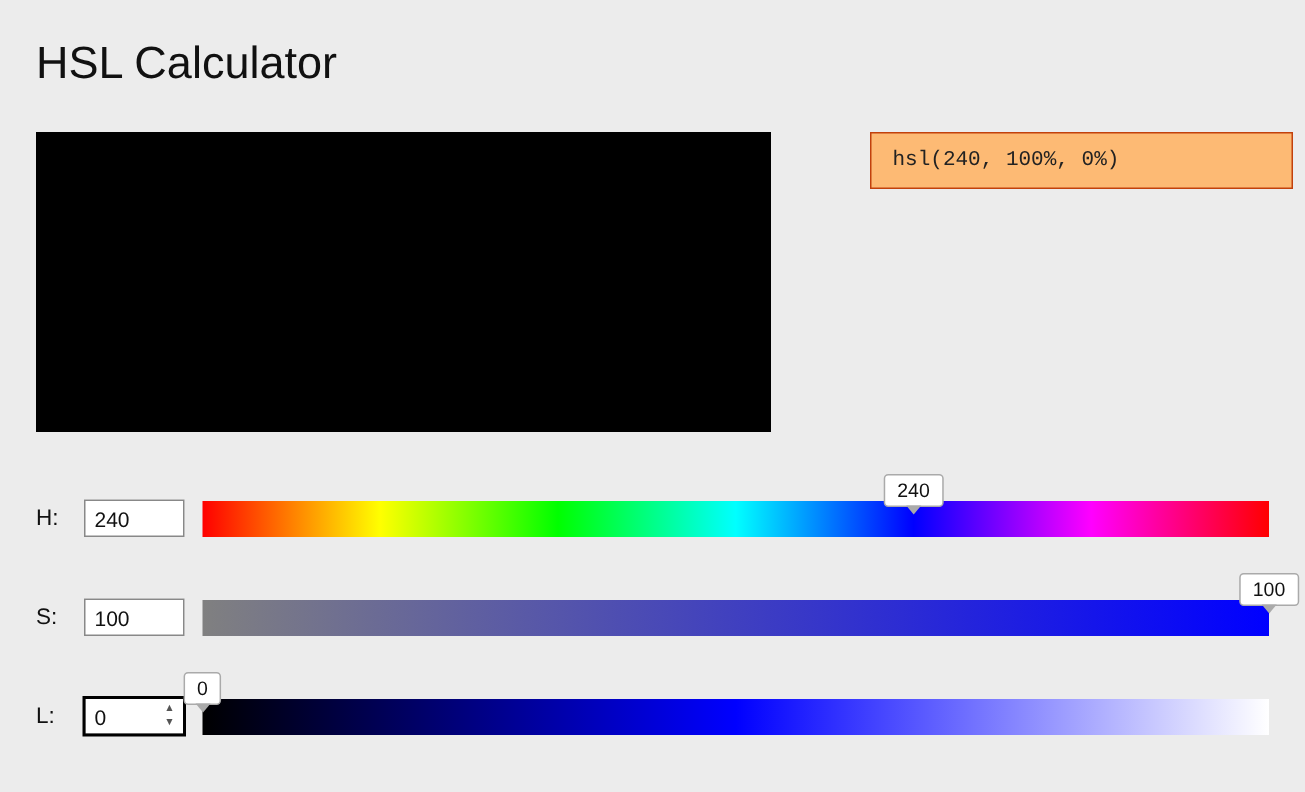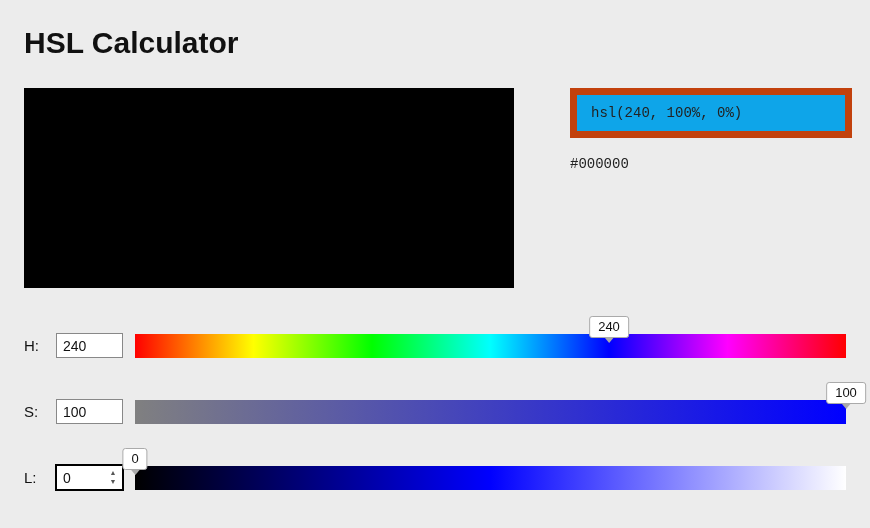--- a/index.html
+++ b/index.html
@@ -10,21 +10,21 @@
     body {
       background: #ececec;
       font-family: -apple-system, "Segoe UI", Arial, sans-serif;
       color: #111;
       padding: 20px 24px;
       width: 870px;
       height: 528px;
     }
     h1 {
       font-size: 30px;
-      font-weight: 700;
+      font-weight: 400;
       margin-bottom: 28px;
       margin-top: 6px;
     }
     .top {
       display: flex;
       gap: 56px;
       margin-bottom: 32px;
     }
     .swatch {
       width: 490px;
@@ -34,24 +34,25 @@
     }
     .outputs {
       display: flex;
       flex-direction: column;
       gap: 18px;
       font-family: Consolas, "Courier New", monospace;
       font-size: 14px;
       color: #222;
     }
     .hsl-box {
-      border: 7px solid #c2410c;
-      background: #0ea5e9;
+      border: 1px solid #c2410c;
+      background: #fdba74;
       padding: 10px 14px;
       width: 282px;
+      margin-left: 10px;
     }
     .sliders {
       display: flex;
       flex-direction: column;
       gap: 28px;
     }
     .slider-row {
       display: flex;
       align-items: flex-end;
       gap: 12px;
@@ -146,21 +147,20 @@
   </style>
 </head>
 <body>
 
 <h1>HSL Calculator</h1>
 
 <div class="top">
   <div class="swatch" style="background:#000000"></div>
   <div class="outputs">
     <div class="hsl-box">hsl(240, 100%, 0%)</div>
-    <div>#000000</div>
   </div>
 </div>
 
 <div class="sliders">
 
   <div class="slider-row">
     <div class="slider-label">H:</div>
     <div class="num-input">
       <span>240</span>
     </div>

